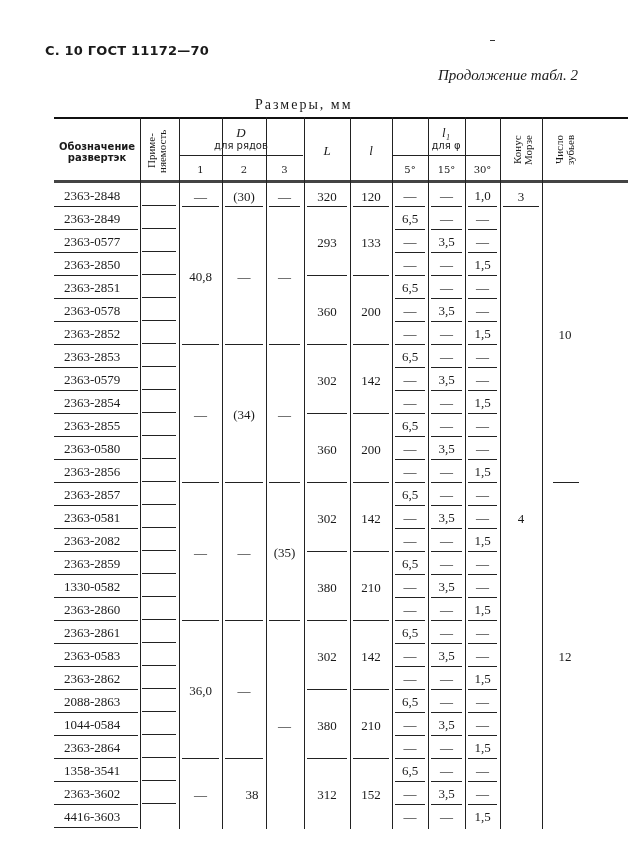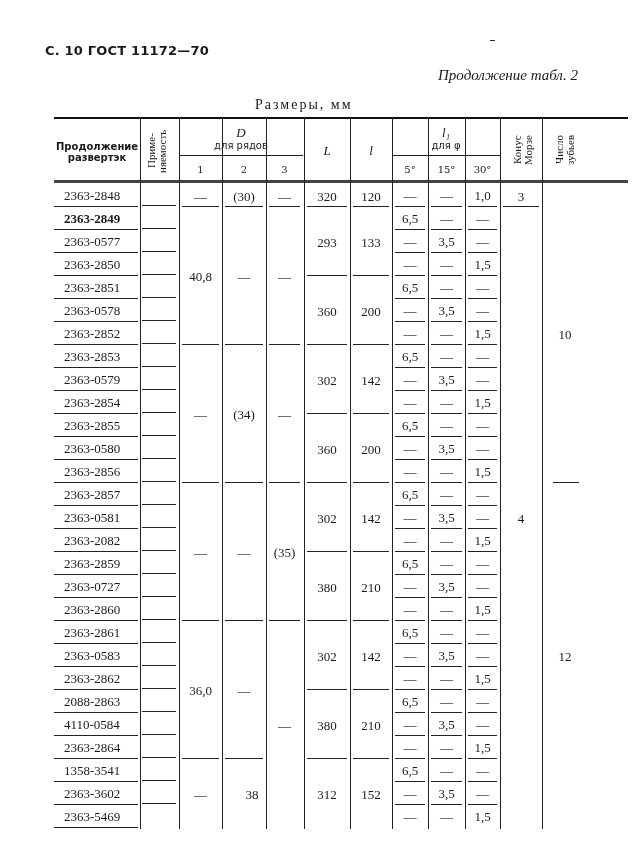--- a/index.html
+++ b/index.html
@@ -25,21 +25,21 @@
 
 <div class="page-header">С. 10 ГОСТ 11172—70</div>
 <div class="continuation">Продолжение табл. 2</div>
 <div class="units">Размеры, мм</div>
 <div class="dot" style="left:490px;top:40px;"></div>
 
 <div class="tbl" id="tbl">
   <div class="rule-top"></div>
   <div class="rule-head"></div>
 
-  <div class="hdr hdr-bold" style="left:2px;top:24px;width:82px;">Продолжение развертэк</div>
+  <div class="hdr hdr-bold" style="left:2px;top:24px;width:82px;">Обозначение развертэк</div>
   <div class="vert" style="left:92px;top:6px;height:56px;width:24px;">Приме-няемость</div>
   <div class="hdr hdr-it" style="left:125px;top:10px;width:124px;">D</div>
   <div class="hdr" style="left:125px;top:23px;width:124px;font-family:'DejaVu Sans',sans-serif;">для рядов</div>
   <div class="hdr" style="left:125px;top:47px;width:43px;">1</div>
   <div class="hdr" style="left:168px;top:47px;width:44px;">2</div>
   <div class="hdr" style="left:212px;top:47px;width:37px;">3</div>
   <div class="hdr hdr-it" style="left:250px;top:28px;width:46px;">L</div>
   <div class="hdr hdr-it" style="left:296px;top:28px;width:42px;">l</div>
   <div class="hdr hdr-it" style="left:338px;top:10px;width:108px;">l₁</div>
   <div class="hdr" style="left:338px;top:23px;width:108px;font-family:'DejaVu Sans',sans-serif;">для φ</div>
@@ -70,21 +70,21 @@
       <div class="vl" style="left: 488px; top: 0px; height: 712px;"></div>
       <div class="code" style="top: 72px;">2363-2848</div>
       <div class="hl" style="left: 0px; top: 89px; width: 84px;"></div>
       <div class="hl" style="left: 88px; top: 88px; width: 34px;"></div>
       <div class="cell" style="left: 338px; top: 72px; width: 36px;">—</div>
       <div class="hl" style="left: 341px; top: 89px; width: 30px;"></div>
       <div class="cell" style="left: 374px; top: 72px; width: 37px;">—</div>
       <div class="hl" style="left: 377px; top: 89px; width: 31px;"></div>
       <div class="cell" style="left: 411px; top: 72px; width: 35px;">1,0</div>
       <div class="hl" style="left: 414px; top: 89px; width: 29px;"></div>
-      <div class="code" style="top: 95px; font-weight: bold;">2363-2849</div>
+      <div class="code" style="top: 95px;">2363-2849</div>
       <div class="hl" style="left: 0px; top: 112px; width: 84px;"></div>
       <div class="hl" style="left: 88px; top: 111px; width: 34px;"></div>
       <div class="cell" style="left: 338px; top: 95px; width: 36px;">6,5</div>
       <div class="hl" style="left: 341px; top: 112px; width: 30px;"></div>
       <div class="cell" style="left: 374px; top: 95px; width: 37px;">—</div>
       <div class="hl" style="left: 377px; top: 112px; width: 31px;"></div>
       <div class="cell" style="left: 411px; top: 95px; width: 35px;">—</div>
       <div class="hl" style="left: 414px; top: 112px; width: 29px;"></div>
       <div class="code" style="top: 118px;">2363-0577</div>
       <div class="hl" style="left: 0px; top: 135px; width: 84px;"></div>
@@ -214,21 +214,21 @@
       <div class="hl" style="left: 414px; top: 434px; width: 29px;"></div>
       <div class="code" style="top: 440px;">2363-2859</div>
       <div class="hl" style="left: 0px; top: 457px; width: 84px;"></div>
       <div class="hl" style="left: 88px; top: 456px; width: 34px;"></div>
       <div class="cell" style="left: 338px; top: 440px; width: 36px;">6,5</div>
       <div class="hl" style="left: 341px; top: 457px; width: 30px;"></div>
       <div class="cell" style="left: 374px; top: 440px; width: 37px;">—</div>
       <div class="hl" style="left: 377px; top: 457px; width: 31px;"></div>
       <div class="cell" style="left: 411px; top: 440px; width: 35px;">—</div>
       <div class="hl" style="left: 414px; top: 457px; width: 29px;"></div>
-      <div class="code" style="top: 463px;">2363-0727</div>
+      <div class="code" style="top: 463px;">1330-0582</div>
       <div class="hl" style="left: 0px; top: 480px; width: 84px;"></div>
       <div class="hl" style="left: 88px; top: 479px; width: 34px;"></div>
       <div class="cell" style="left: 338px; top: 463px; width: 36px;">—</div>
       <div class="hl" style="left: 341px; top: 480px; width: 30px;"></div>
       <div class="cell" style="left: 374px; top: 463px; width: 37px;">3,5</div>
       <div class="hl" style="left: 377px; top: 480px; width: 31px;"></div>
       <div class="cell" style="left: 411px; top: 463px; width: 35px;">—</div>
       <div class="hl" style="left: 414px; top: 480px; width: 29px;"></div>
       <div class="code" style="top: 486px;">2363-2860</div>
       <div class="hl" style="left: 0px; top: 503px; width: 84px;"></div>
@@ -268,21 +268,21 @@
       <div class="hl" style="left: 414px; top: 572px; width: 29px;"></div>
       <div class="code" style="top: 578px;">2088-2863</div>
       <div class="hl" style="left: 0px; top: 595px; width: 84px;"></div>
       <div class="hl" style="left: 88px; top: 594px; width: 34px;"></div>
       <div class="cell" style="left: 338px; top: 578px; width: 36px;">6,5</div>
       <div class="hl" style="left: 341px; top: 595px; width: 30px;"></div>
       <div class="cell" style="left: 374px; top: 578px; width: 37px;">—</div>
       <div class="hl" style="left: 377px; top: 595px; width: 31px;"></div>
       <div class="cell" style="left: 411px; top: 578px; width: 35px;">—</div>
       <div class="hl" style="left: 414px; top: 595px; width: 29px;"></div>
-      <div class="code" style="top: 601px;">4110-0584</div>
+      <div class="code" style="top: 601px;">1044-0584</div>
       <div class="hl" style="left: 0px; top: 618px; width: 84px;"></div>
       <div class="hl" style="left: 88px; top: 617px; width: 34px;"></div>
       <div class="cell" style="left: 338px; top: 601px; width: 36px;">—</div>
       <div class="hl" style="left: 341px; top: 618px; width: 30px;"></div>
       <div class="cell" style="left: 374px; top: 601px; width: 37px;">3,5</div>
       <div class="hl" style="left: 377px; top: 618px; width: 31px;"></div>
       <div class="cell" style="left: 411px; top: 601px; width: 35px;">—</div>
       <div class="hl" style="left: 414px; top: 618px; width: 29px;"></div>
       <div class="code" style="top: 624px;">2363-2864</div>
       <div class="hl" style="left: 0px; top: 641px; width: 84px;"></div>
@@ -304,21 +304,21 @@
       <div class="hl" style="left: 414px; top: 664px; width: 29px;"></div>
       <div class="code" style="top: 670px;">2363-3602</div>
       <div class="hl" style="left: 0px; top: 687px; width: 84px;"></div>
       <div class="hl" style="left: 88px; top: 686px; width: 34px;"></div>
       <div class="cell" style="left: 338px; top: 670px; width: 36px;">—</div>
       <div class="hl" style="left: 341px; top: 687px; width: 30px;"></div>
       <div class="cell" style="left: 374px; top: 670px; width: 37px;">3,5</div>
       <div class="hl" style="left: 377px; top: 687px; width: 31px;"></div>
       <div class="cell" style="left: 411px; top: 670px; width: 35px;">—</div>
       <div class="hl" style="left: 414px; top: 687px; width: 29px;"></div>
-      <div class="code" style="top: 693px;">2363-5469</div>
+      <div class="code" style="top: 693px;">4416-3603</div>
       <div class="hl" style="left: 0px; top: 710px; width: 84px;"></div>
       <div class="cell" style="left: 338px; top: 693px; width: 36px;">—</div>
       <div class="cell" style="left: 374px; top: 693px; width: 37px;">—</div>
       <div class="cell" style="left: 411px; top: 693px; width: 35px;">1,5</div>
       <div class="cell" style="left: 125px; top: 72.5px; width: 43px;">—</div>
       <div class="hl" style="left: 128px; top: 89px; width: 37px;"></div>
       <div class="cell" style="left: 125px; top: 153px; width: 43px;">40,8</div>
       <div class="hl" style="left: 128px; top: 227px; width: 37px;"></div>
       <div class="cell" style="left: 125px; top: 291px; width: 43px;">—</div>
       <div class="hl" style="left: 128px; top: 365px; width: 37px;"></div>

